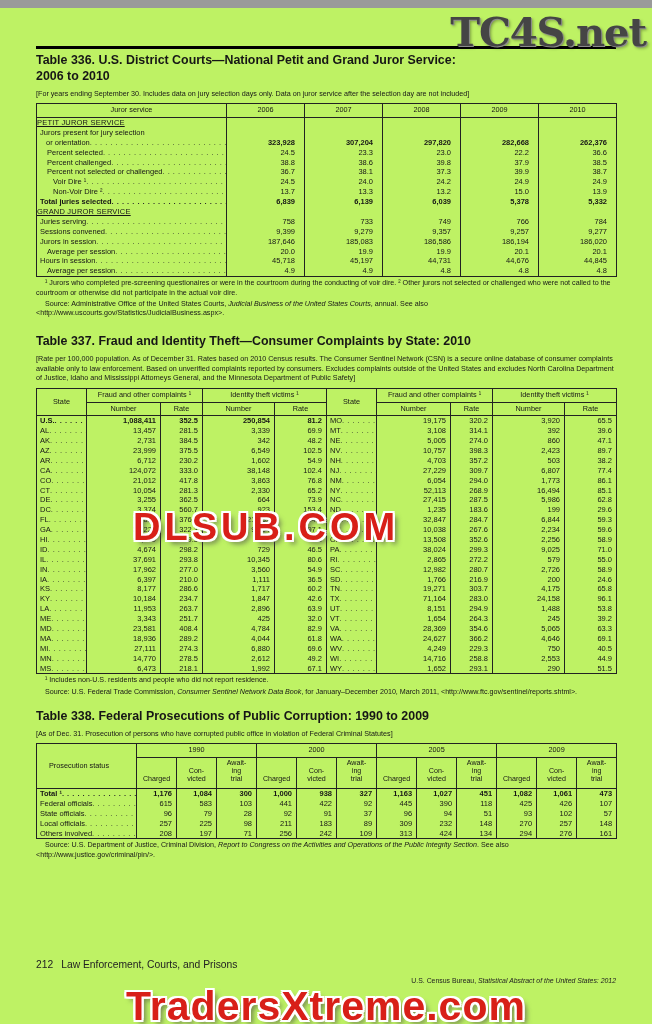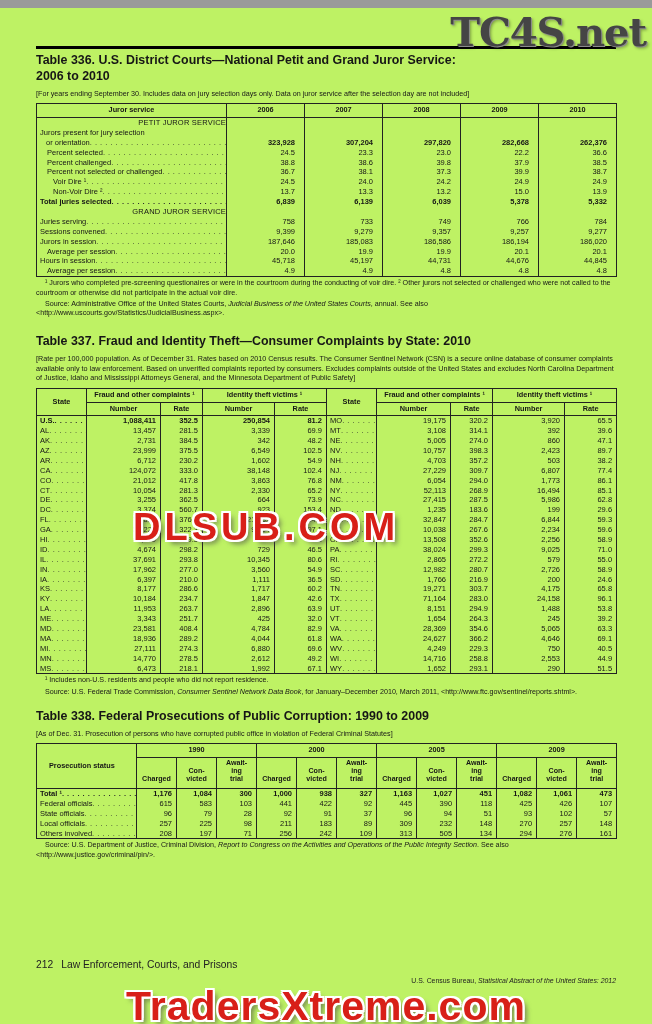--- a/index.html
+++ b/index.html
@@ -7,32 +7,32 @@
         font-family:"Liberation Sans",sans-serif;color:#161616;overflow:hidden;}
   .content{position:relative;z-index:1;padding:38px 36px 0 36px;}
   .top-rule{border-top:3px solid #000;margin-bottom:4px;}
   .tbl-title{font-size:12.4px;font-weight:bold;line-height:1.28;white-space:pre-line;margin:2px 0 4px 0;}
   .tbl-note{font-size:7.2px;line-height:1.32;margin:0 0 5px 0;}
   .tbl-section{margin-bottom:8px;}
   .sec-337{margin-top:16px;}
   .sec-338{margin-top:12px;}
 
   table.dtable{width:100%;border-collapse:collapse;table-layout:fixed;font-size:7.5px;border:1px solid #222;}
-  .dtable th{font-weight:bold;text-align:center;vertical-align:middle;border:0.7px solid #222;
+  .dtable th{font-weight:normal;text-align:center;vertical-align:middle;border:0.7px solid #222;
              padding:2px 1px;font-size:7.3px;line-height:1.2;}
   .dtable td{border-left:0.7px solid #222;border-right:0.7px solid #222;border-top:none;border-bottom:none;
              padding:0;vertical-align:bottom;line-height:1.32;}
   .dtable .num{text-align:right;}
   .t336 .num{padding-right:9px;}
   .t337 .num{padding-right:4px;}
   .t338 .num{padding-right:4px;}
   .dtable .stub{padding-left:3px;}
   .bold{font-weight:bold;}
 
-  .sec-head{text-align:right;padding:5px 0 2px 0;font-size:7.5px;letter-spacing:0.2px;vertical-align:middle;}
+  .sec-head{text-align:left;padding:5px 0 2px 0;font-size:7.5px;letter-spacing:0.2px;vertical-align:middle;text-decoration:underline;}
   .lbl{width:100%;}
   .lbl-line{display:flex;align-items:baseline;}
   .lbl-line .txt{white-space:nowrap;}
   .lbl-line.ind1{padding-left:7px;}
   .lbl-line.ind2{padding-left:13px;}
   .lbl-line.cont{padding-left:6px;}
   .dots{flex:1 1 auto;overflow:hidden;white-space:nowrap;min-width:3px;color:#2a2a2a;}
   .dots::before{content:". . . . . . . . . . . . . . . . . . . . . . . . . . . . . . . . . . . . . . . . . . . .";letter-spacing:0.5px;}
 
   .t337 .grp-h{padding:2px 5px;}
@@ -1170,21 +1170,21 @@
                   </div>
                 </div>
               </td>
               <td class="num">208</td>
               <td class="num">197</td>
               <td class="num">71</td>
               <td class="num">256</td>
               <td class="num">242</td>
               <td class="num">109</td>
               <td class="num">313</td>
-              <td class="num">505</td>
+              <td class="num">424</td>
               <td class="num">134</td>
               <td class="num">294</td>
               <td class="num">276</td>
               <td class="num">161</td>
             </tr>
           </tbody>
       </table>
       <p class="fn"><span>Source: U.S. Department of Justice, Criminal Division, </span><i>Report to Congress on the Activities and Operations of the Public Integrity Section</i><span>. See also &lt;http://www.justice.gov/criminal/pin/&gt;.</span></p>
     </section>
 

